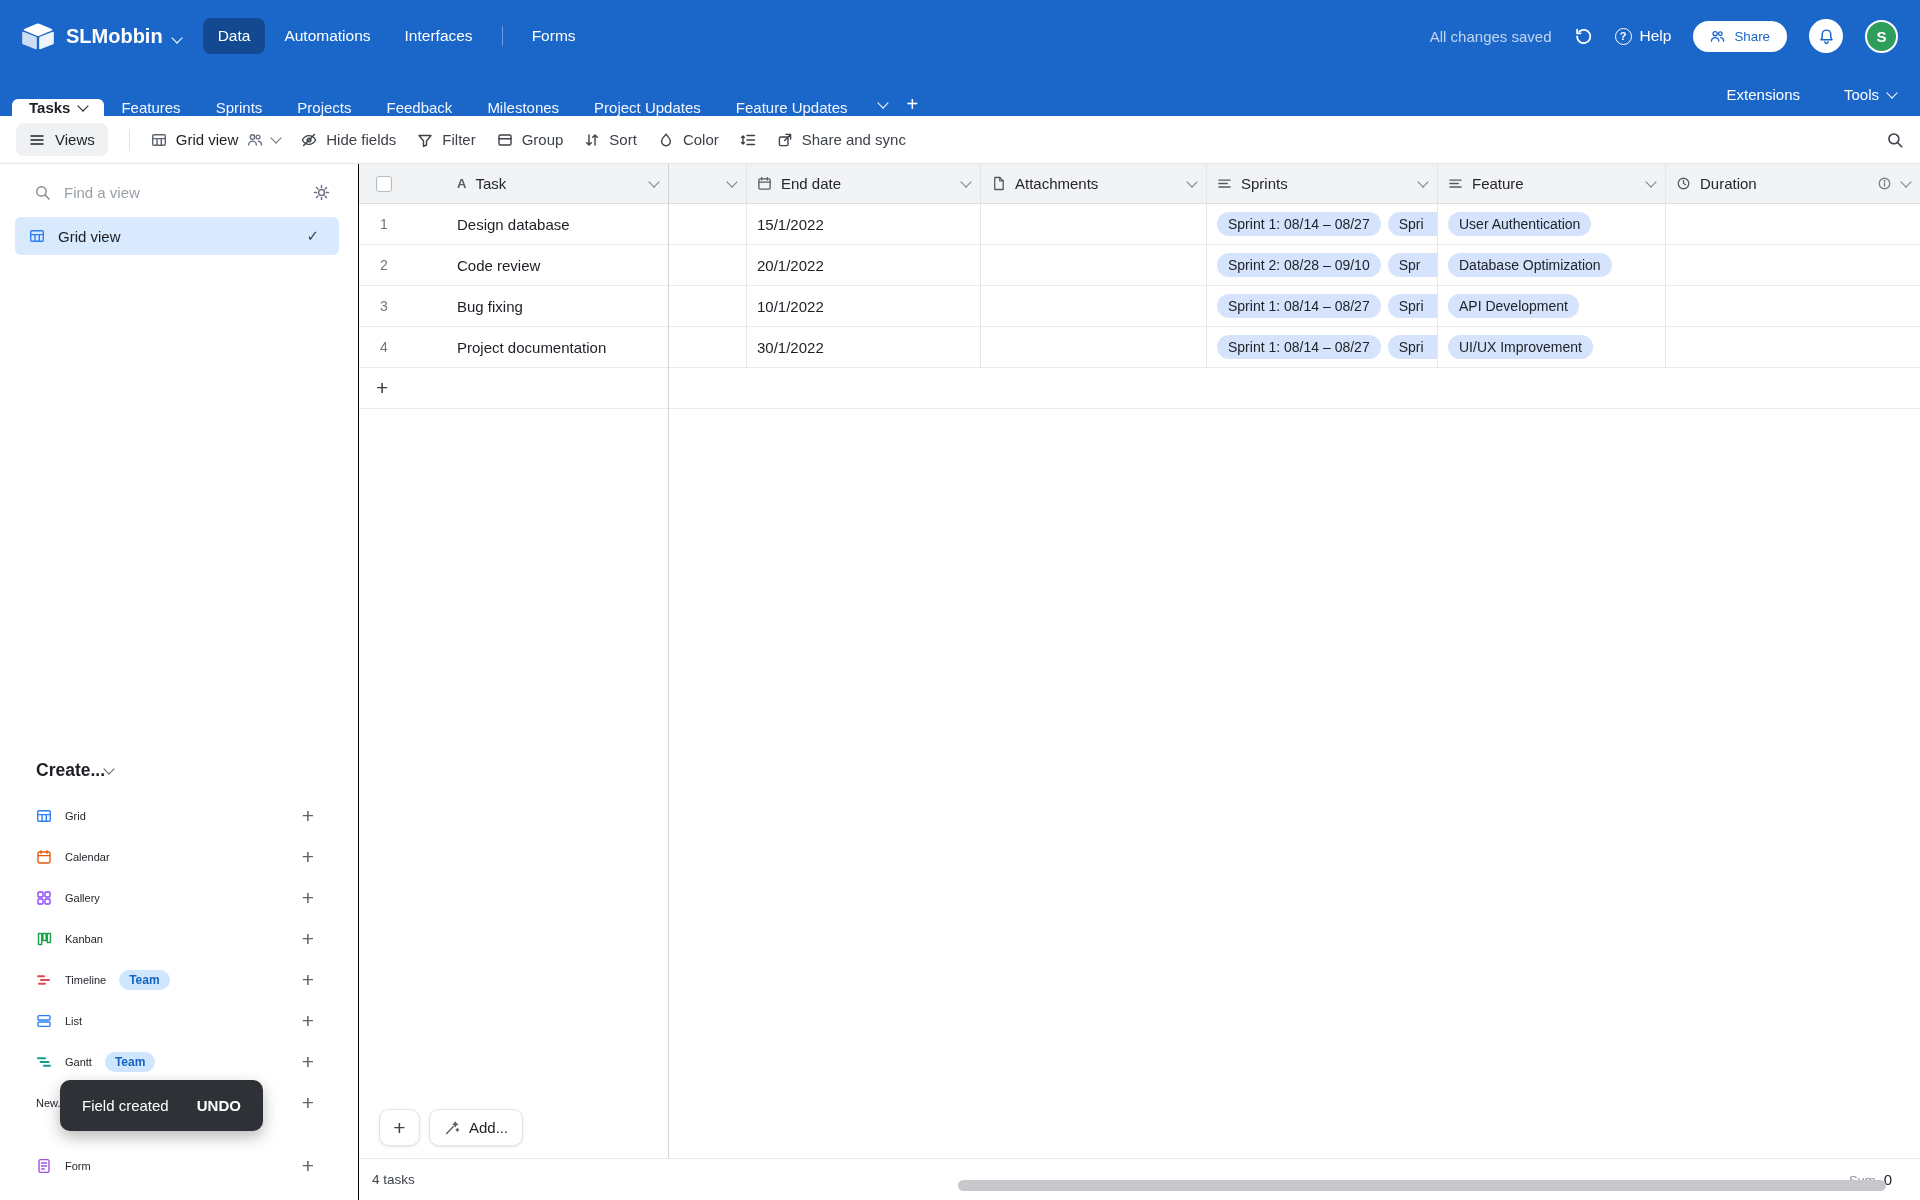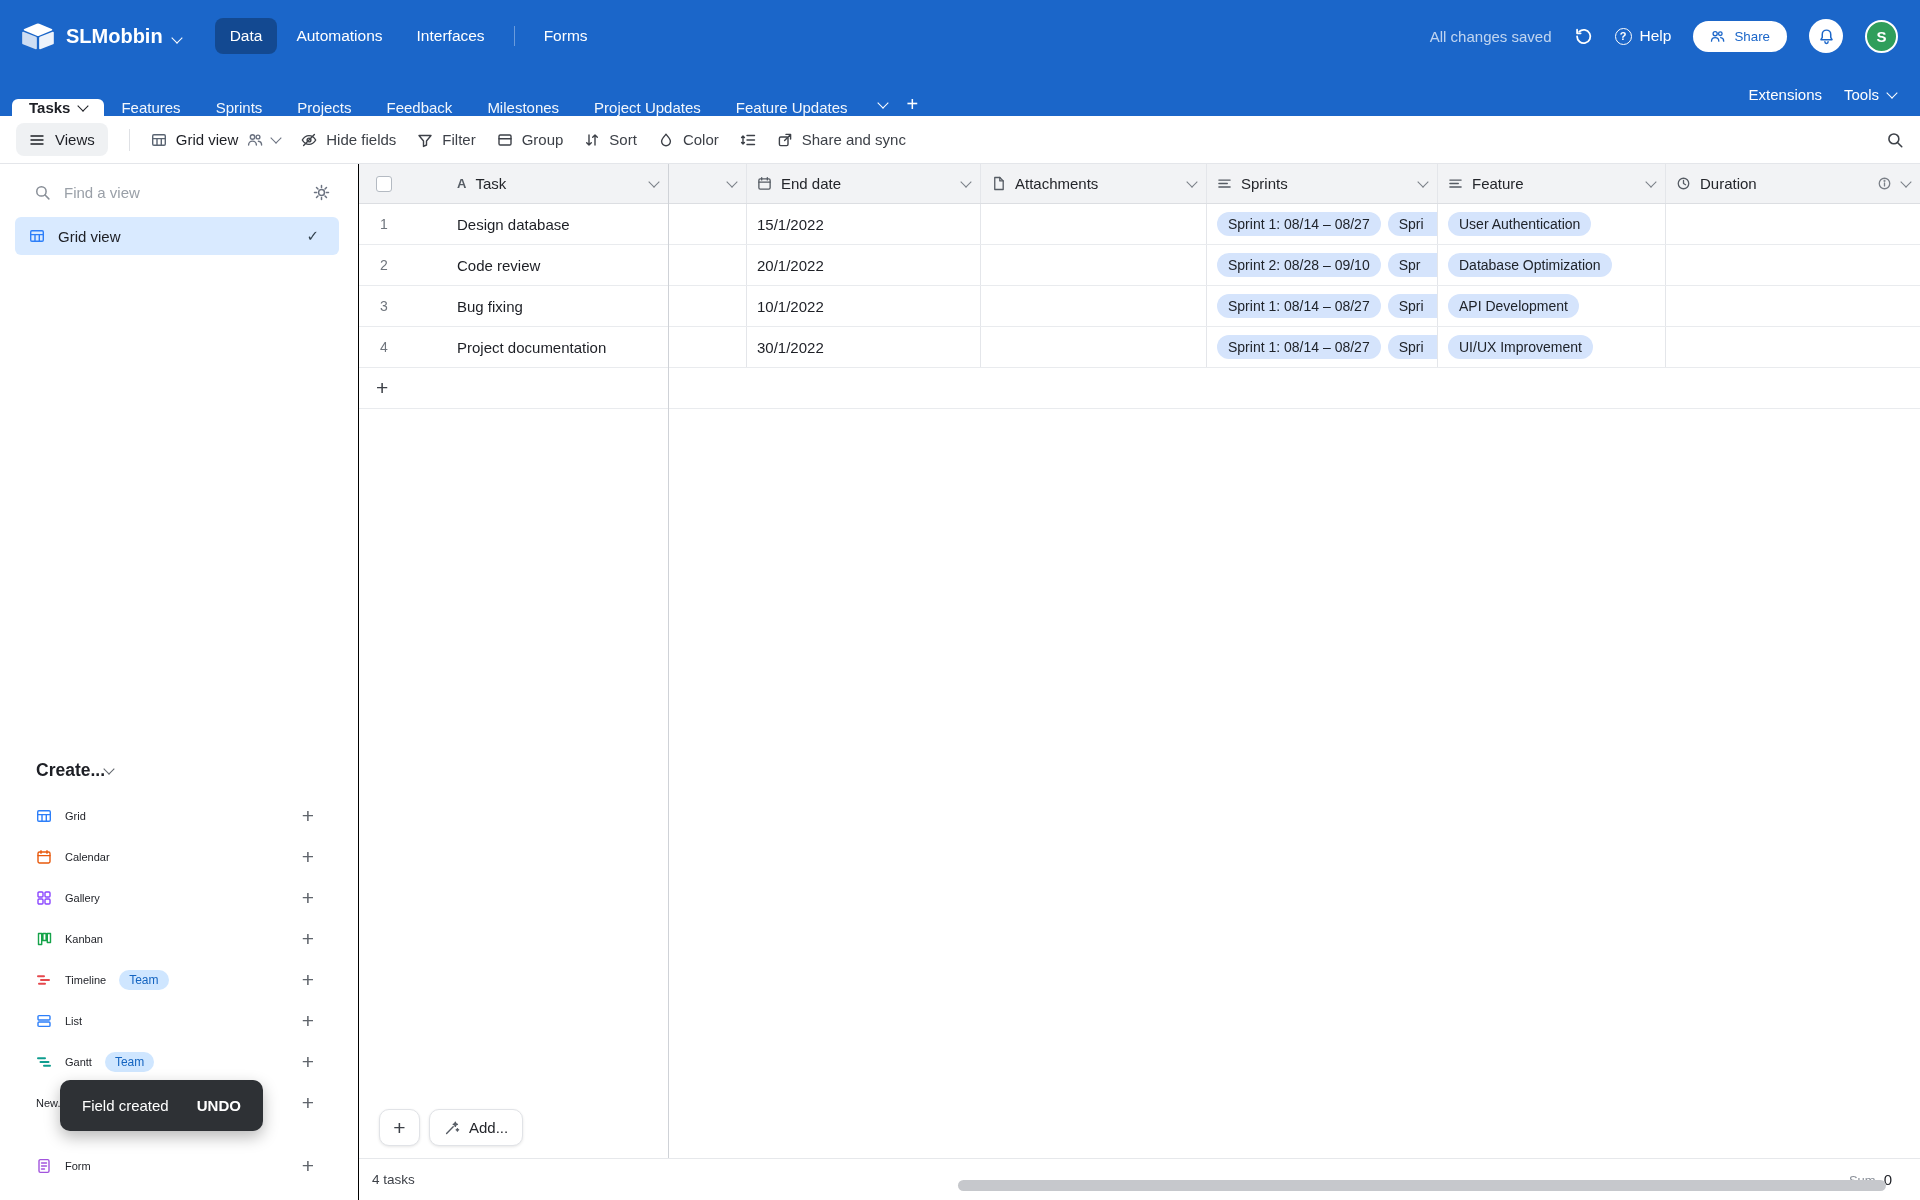--- a/index.html
+++ b/index.html
@@ -9,42 +9,42 @@
 .ic{width:16px;height:16px;stroke:currentColor;fill:none;stroke-width:1.4;stroke-linecap:round;stroke-linejoin:round}
 .chev{display:inline-block;width:8px;height:8px;border-right:1.7px solid currentColor;border-bottom:1.7px solid currentColor;transform:rotate(45deg);margin-top:-3px}
 .app{position:relative;display:flex;flex-direction:column;width:1920px;height:1200px}
 
 
 .topbar{height:72px;background:#1b66c9;color:#fff;display:flex;align-items:center;justify-content:space-between;padding:0 22px;flex:none}
 .tb-left{display:flex;align-items:center}
 .logo{width:32px;height:27px;margin-right:12px}
 .ws-name{font-size:20px;font-weight:700}
 .ws-chev{margin:4px 8px 0 10px}
-.top-nav{display:flex;align-items:center;margin-left:26px;gap:4px}
+.top-nav{display:flex;align-items:center;margin-left:14px;gap:4px}
 .nav-item{padding:9px 15px;border-radius:8px;font-size:15.5px;color:#fff;cursor:pointer}
 .nav-item.active{background:rgba(0,0,0,0.28)}
 .nav-sep{width:1px;height:20px;background:rgba(255,255,255,0.35);margin:0 10px}
 .tb-right{display:flex;align-items:center;gap:22px}
 .saved{color:rgba(255,255,255,0.72)}
 .tb-iconbtn{color:#fff;cursor:pointer}
 .help{display:flex;align-items:center;gap:8px;cursor:pointer;font-size:15.5px}
 .qcirc{width:17px;height:17px;border:1.5px solid #fff;border-radius:50%;display:flex;align-items:center;justify-content:center;font-size:11px;font-weight:700}
 .share-btn{display:flex;align-items:center;gap:9px;background:#fff;color:#1b66c9;border-radius:18px;padding:8px 17px;font-weight:500;cursor:pointer}
 .bell-btn{width:34px;height:34px;background:#fff;color:#1b66c9;border-radius:50%;display:flex;align-items:center;justify-content:center;cursor:pointer}
 .avatar{width:33px;height:33px;border-radius:50%;background:#2f9e5b;color:#fff;display:flex;align-items:center;justify-content:center;font-weight:600;border:2px solid #fff;cursor:pointer}
 
 
 .tabbar{height:44px;background:#1b66c9;display:flex;align-items:stretch;justify-content:space-between;flex:none}
 .tabs{display:flex;align-items:flex-end;padding-left:12px}
 .tab{display:flex;align-items:center;gap:9px;padding:0 17px;color:rgba(255,255,255,0.95);cursor:pointer;white-space:nowrap}
 .tab.active{background:#fff;color:#1d1f25;border-radius:6px 6px 0 0;font-weight:600}
 .tabsep{width:1px;background:rgba(255,255,255,0.28);margin:13px 0}
 .tab-extra{display:flex;align-items:center;color:#fff;gap:20px;padding:0 14px}
 .tab-plus{font-size:20px;font-weight:400;cursor:pointer}
-.tabs-right{display:flex;align-items:center;color:#fff;gap:22px;padding-right:24px}
+.tabs-right{display:flex;align-items:center;color:#fff;gap:44px;padding-right:24px}
 .tools{display:flex;align-items:center;gap:9px;cursor:pointer}
 
 
 .toolbar{height:48px;background:#fff;border-bottom:1px solid #e4e6ea;display:flex;align-items:center;padding:0 16px;gap:21px;color:#3d4148;flex:none}
 .views-btn{display:flex;align-items:center;gap:10px;background:#eff1f3;border-radius:8px;padding:8px 13px;font-weight:500;color:#1d1f25;cursor:pointer}
 .tool-sep{width:1px;height:22px;background:#dfe1e5}
 .tool-item{display:flex;align-items:center;gap:9px;cursor:pointer}
 .gv{font-weight:500;color:#1d1f25}
 .t-spacer{flex:1}
 
@@ -57,21 +57,21 @@
 .view-item{margin:6px 19px 0 15px;background:#d9eaff;border-radius:6px;display:flex;align-items:center;gap:13px;padding:10px 20px 10px 14px;cursor:pointer}
 .view-item .lbl{flex:1;font-weight:500}
 .vcheck{color:#33424f;font-size:15px;font-weight:700}
 .side-spacer{flex:1}
 .create{padding:0 44px 14px 36px}
 .create-hd{display:flex;align-items:center;font-size:17.5px;font-weight:700;padding:10px 4px 14px 0}
 .create-hd .chev{color:#60656c}
 .citem{display:flex;align-items:center;gap:13px;height:41px;cursor:pointer}
 .citem .lbl{font-size:11px}
 .citem .plus{margin-left:auto;color:#60656c;font-size:21px;font-weight:400;cursor:pointer}
-.badge{background:#cfe6ff;color:#1464c0;font-size:12px;font-weight:400;border-radius:10px;padding:3px 10px}
+.badge{background:#cfe6ff;color:#1464c0;font-size:12px;font-weight:700;border-radius:10px;padding:3px 10px}
 .form-item{margin-top:22px}
 .tooltip{position:absolute;left:60px;top:1080px;background:#2e3135;color:#fff;border-radius:10px;padding:17px 22px;display:flex;align-items:center;gap:28px;box-shadow:0 6px 16px rgba(0,0,0,0.28);z-index:30}
 .tooltip .undo{font-weight:700;cursor:pointer}
 
 
 .grid-area{flex:1;display:flex;flex-direction:column;position:relative;min-width:0;background:#fff}
 .ghead{display:flex;height:40px;background:#f2f3f5;border-bottom:1px solid #dcdee2;flex:none}
 .gcell{display:flex;align-items:center;border-right:1px solid #e4e6ea;padding:0 10px;gap:9px;min-width:0;overflow:hidden}
 .hname{font-size:15px;color:#24262b;white-space:nowrap}
 .hicon{color:#565c64;flex:none}

